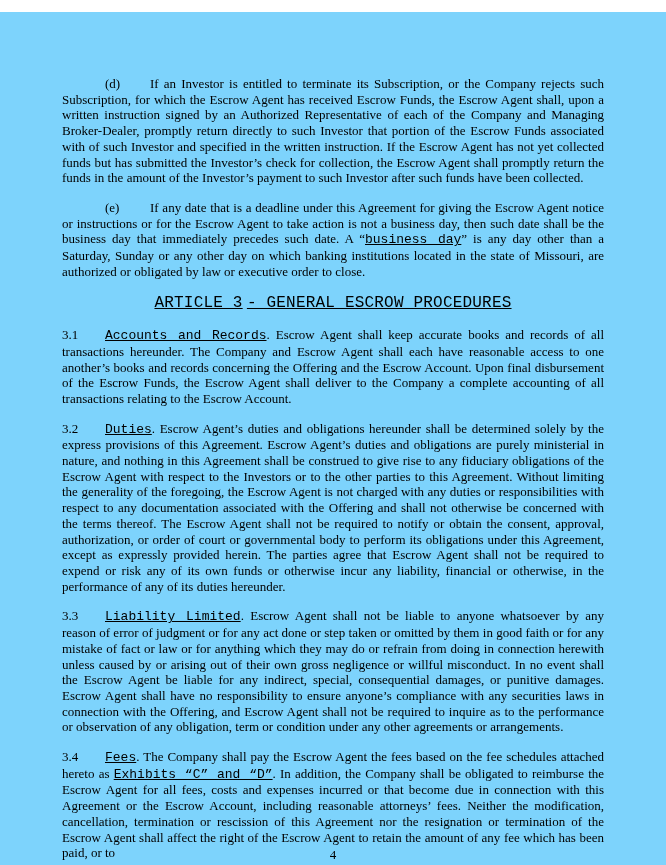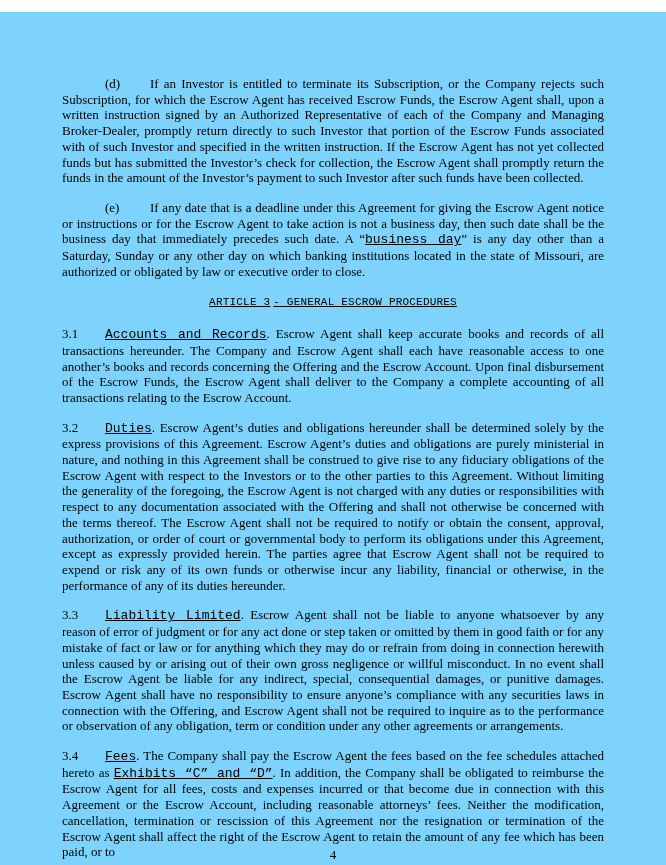--- a/index.html
+++ b/index.html
@@ -37,21 +37,21 @@
     display: inline-block;
     width: 43px;
     text-indent: 0;
   }
   .ul {
     text-decoration: underline;
     font-family: Liberation Mono, monospace;
   }
   .article-heading {
     margin: 15px 0 15px 0;
-    font-size: 11px;
+    font-size: 16px;
     font-weight: normal;
     text-align: center;
     letter-spacing: 0.2px;
   }
   .page-number {
     position: absolute;
     left: 0;
     right: 0;
     bottom: 14px;
     text-align: center;

